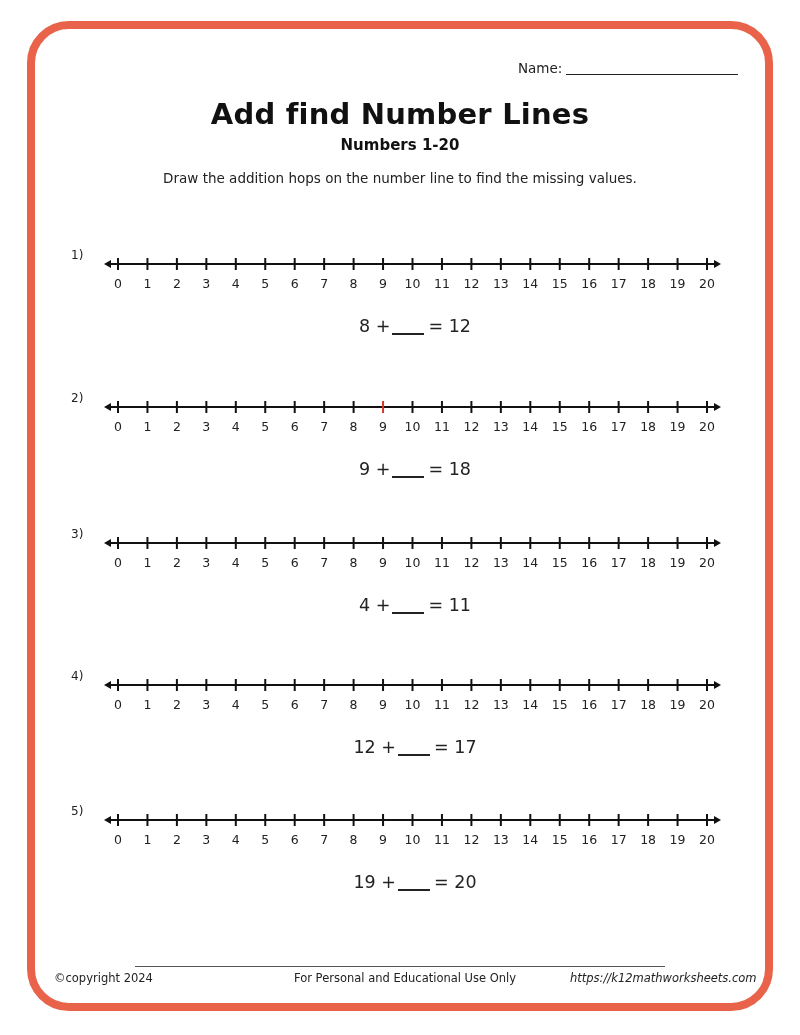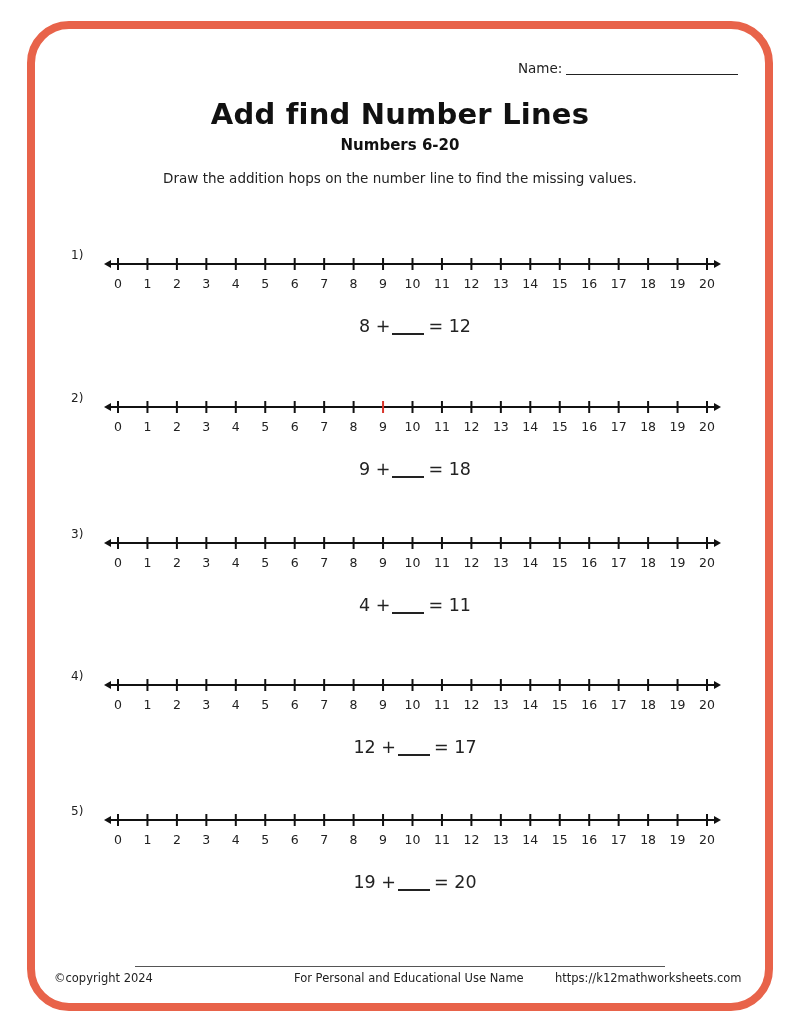--- a/index.html
+++ b/index.html
@@ -16,33 +16,33 @@
     .problem { position: absolute; left: 0; width: 800px; height: 110px; }
     .problem .qnum { position: absolute; left: 71px; top: -16px; font-size: 12px; color: #222; }
     .problem svg.nl { position: absolute; left: 0; top: -20px; }
     .problem .tick-label { position: absolute; top: 12px; font-size: 12.5px; color: #222; width: 30px; margin-left: -15px; text-align: center; }
     .problem .eq { position: absolute; top: 52px; left: 0; width: 830px; text-align: center; font-size: 17.5px; color: #222; }
     .problem .eq .blank { display: inline-block; width: 32px; border-bottom: 2px solid #222; margin: 0 4px 0 2px; transform: translateY(3px); }
     .footer-rule { position: absolute; top: 966px; left: 135px; width: 530px; border-top: 1px solid #555; }
     .footer { position: absolute; top: 971px; font-size: 11.5px; color: #222; white-space: nowrap; }
     .footer.left { left: 54px; }
     .footer.center { left: 294px; }
-    .footer.right { left: 555px; }
+    .footer.right { left: 570px; font-style: italic; }
   </style>
 </head>
 <body>
 
 <div class="frame"></div>
 
 <div class="name-line">
   <span>Name:</span><span class="blank"></span>
 </div>
 
 <div class="title">Add find Number Lines</div>
-<div class="subtitle">Numbers 6-20</div>
+<div class="subtitle">Numbers 1-20</div>
 <div class="instructions">Draw the addition hops on the number line to find the missing values.</div>
 
 <div id="problems">
     <div class="problem" style="top: 264px;">
       <div class="qnum">1)</div>
       <svg class="nl" width="800" height="40">
         <line x1="108" x2="717" y1="20" y2="20" stroke="#111111" stroke-width="2.2"></line>
         <path d="M104 20 L111 16 L111 24 Z" fill="#111111"></path>
         <path d="M721 20 L714 16 L714 24 Z" fill="#111111"></path>
         <line x1="118" x2="118" y1="14" y2="26" stroke="#111111" stroke-width="2"></line>
@@ -291,14 +291,14 @@
       <div class="tick-label" style="left: 618.65px;">17</div>
       <div class="tick-label" style="left: 648.1px;">18</div>
       <div class="tick-label" style="left: 677.55px;">19</div>
       <div class="tick-label" style="left: 707px;">20</div>
       <div class="eq"><span>19</span> <span>+</span><span class="blank"></span><span>=</span> <span>20</span></div>
     </div>
   </div>
 
 <div class="footer-rule"></div>
 <div class="footer left">©copyright 2024</div>
-<div class="footer center">For Personal and Educational Use Name</div>
+<div class="footer center">For Personal and Educational Use Only</div>
 <div class="footer right">https://k12mathworksheets.com</div>
 
 </body></html>

